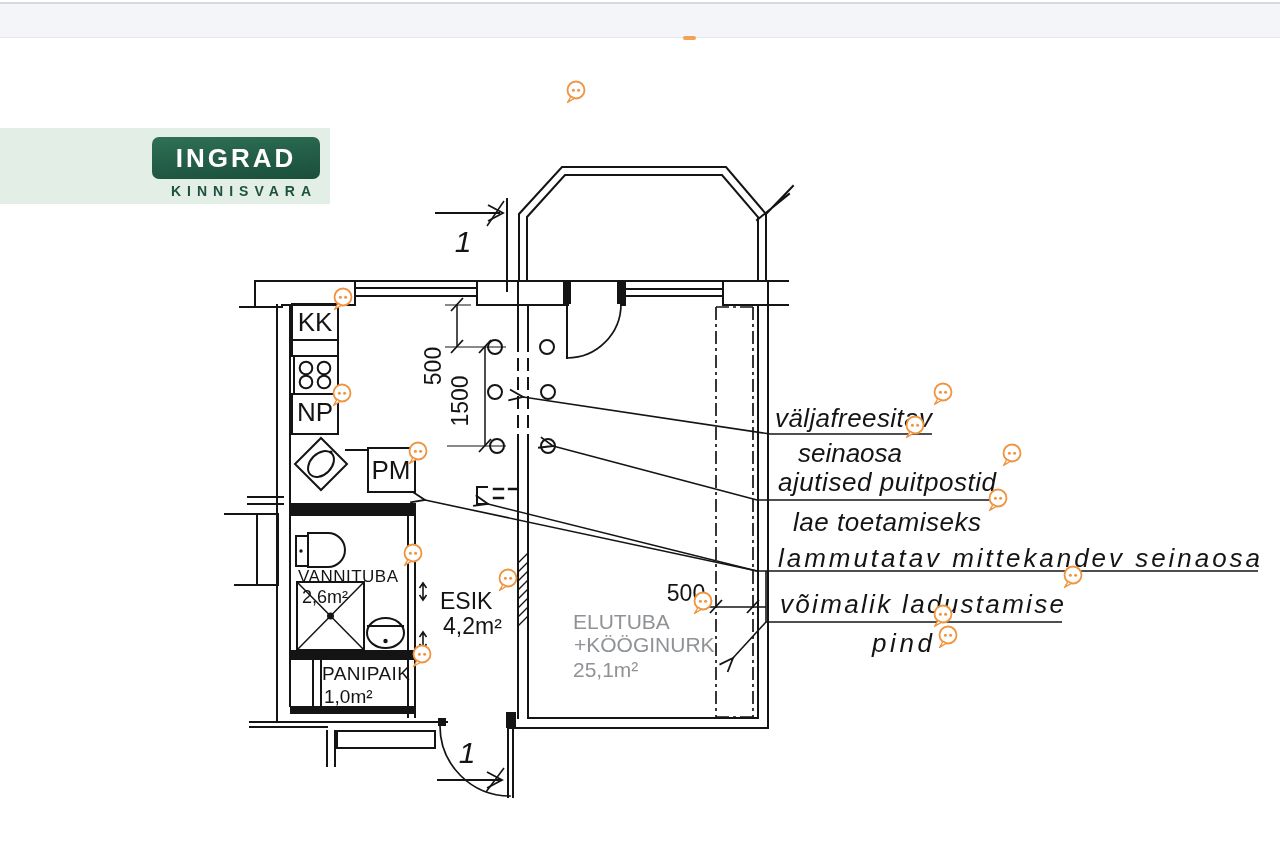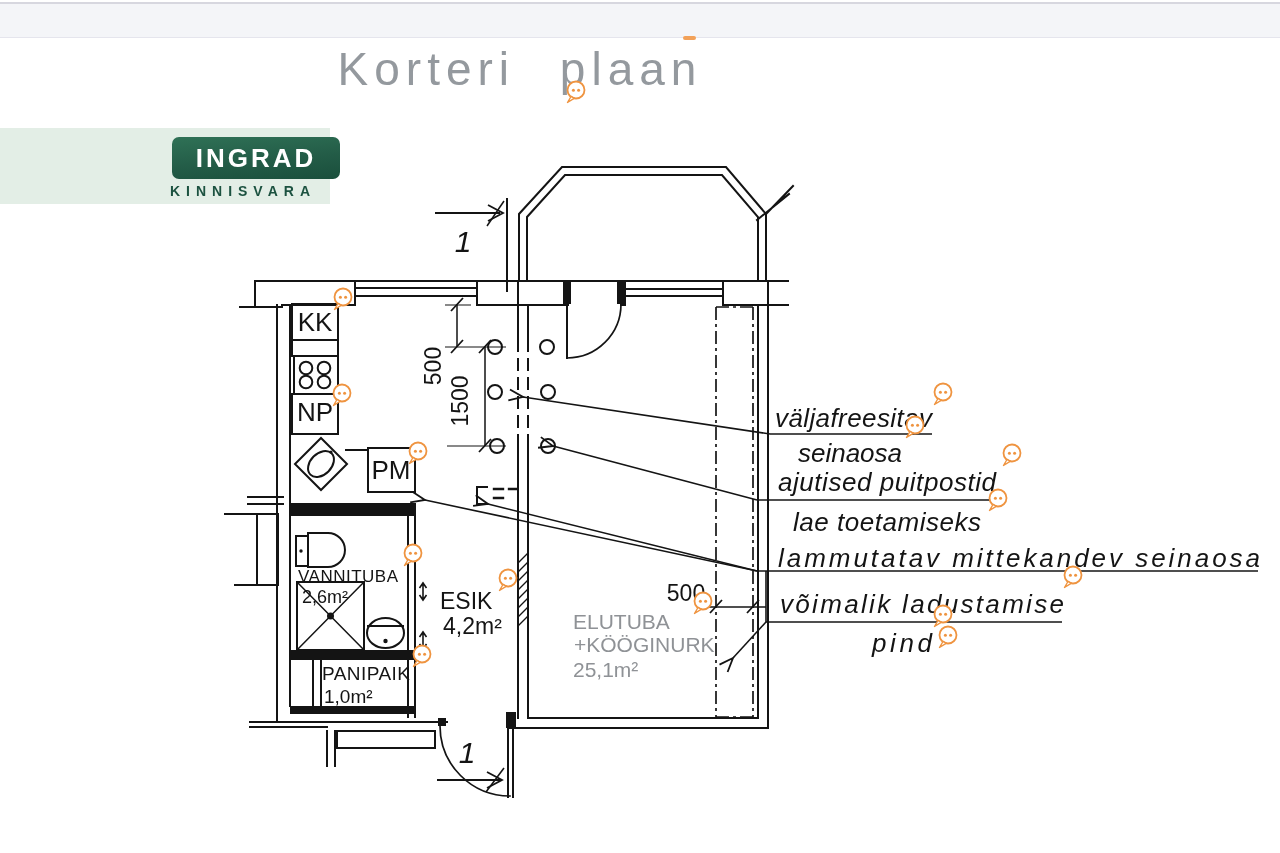--- a/index.html
+++ b/index.html
@@ -20,42 +20,41 @@
     font-family:"Liberation Sans",sans-serif;
   }
   .title-block .scale{
     margin-top:4px;font-size:24px;letter-spacing:2px;color:#9aa0a5;
   }
   .logo-band{
     position:absolute;top:128px;left:0;width:330px;height:76px;
     background:#e3eee6;
   }
   .logo-box{
-    position:absolute;top:9px;left:172px;width:168px;height:42px;
+    position:absolute;top:9px;left:152px;width:168px;height:42px;
     background:linear-gradient(175deg,#2f7156 0%,#235c47 55%,#1a4f3c 100%);
     border-radius:7px;color:#ffffff;display:flex;align-items:center;justify-content:center;
     font-weight:bold;font-size:26px;letter-spacing:3px;
   }
   .logo-tagline{
-    position:absolute;top:55px;left:148px;width:168px;text-align:right;
+    position:absolute;top:55px;left:171px;width:168px;text-align:left;
     color:#1c5240;font-weight:bold;font-size:14px;letter-spacing:6px;
   }
   svg.plan{position:absolute;top:0;left:0;}
   svg text{font-family:"Liberation Sans",sans-serif;}
   .ann{font-style:italic;fill:#141414;}
   .room{fill:#141414;}
   .roomgray{fill:#8f9296;}
 </style>
 </head>
 <body>
 
 <div class="topbar"></div>
 
 <div class="title-block">
-  <h1>Korteri plaan</h1>
 </div>
 
 <div class="logo-band">
   <div class="logo-box">
     <span>INGRAD</span>
   </div>
   <div class="logo-tagline">KINNISVARA</div>
 </div>
 
 <svg class="plan" viewBox="0 0 1280 853" width="1280" height="853">

